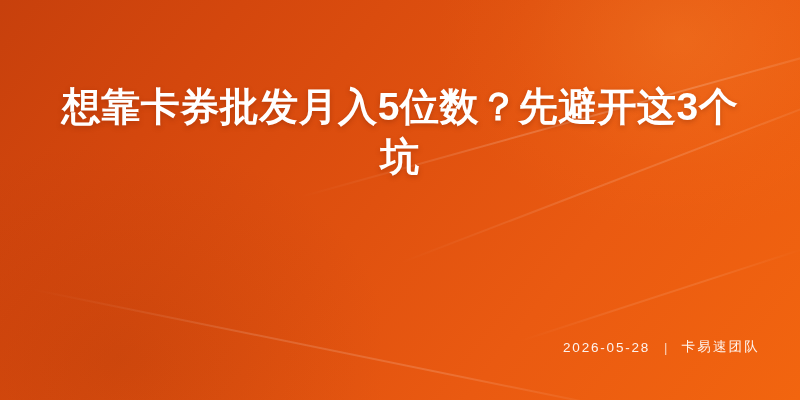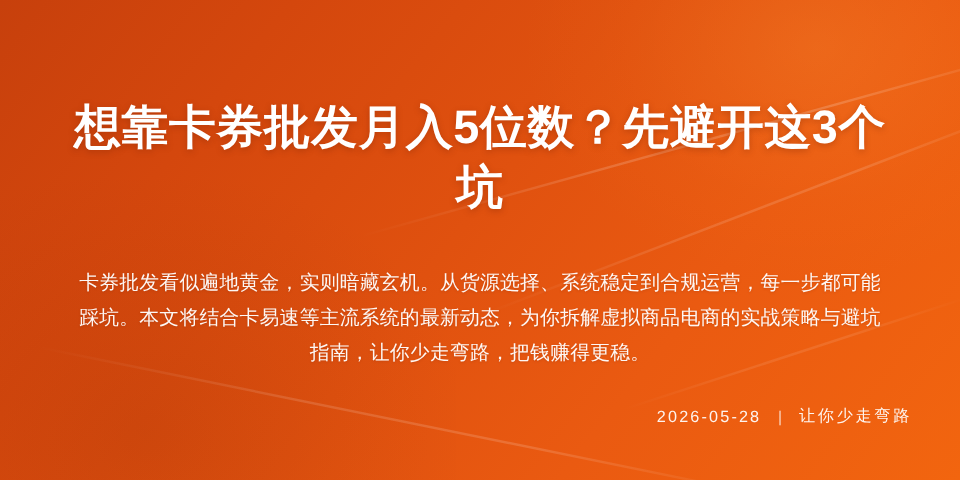--- a/index.html
+++ b/index.html
@@ -166,22 +166,21 @@
     <div class="streak s1"></div>
     <div class="streak s2"></div>
     <div class="streak s3"></div>
     <div class="streak s4"></div>
   </div>
 
   <div class="content">
 
     <h1 class="title">想靠卡券批发月入5位数？先避开这3个坑</h1>
 
-    <p class="summary">卡券批发看似遍地黄金，实则暗藏玄机。从货源选择、系统稳定到合规运营，每一步都可能踩坑。本文将结合卡易速等主流系统的最新动态，为你拆解虚拟商品电商的实战策略与避坑指南，让你少走弯路，把钱赚得更稳。</p>
 
     <div class="meta">
       <span class="date">2026-05-28</span>
       <span class="sep">|</span>
-      <span class="author">让你少走弯路</span>
+      <span class="author">卡易速团队</span>
     </div>
 
   </div>
 </div>
 
 </body></html>

